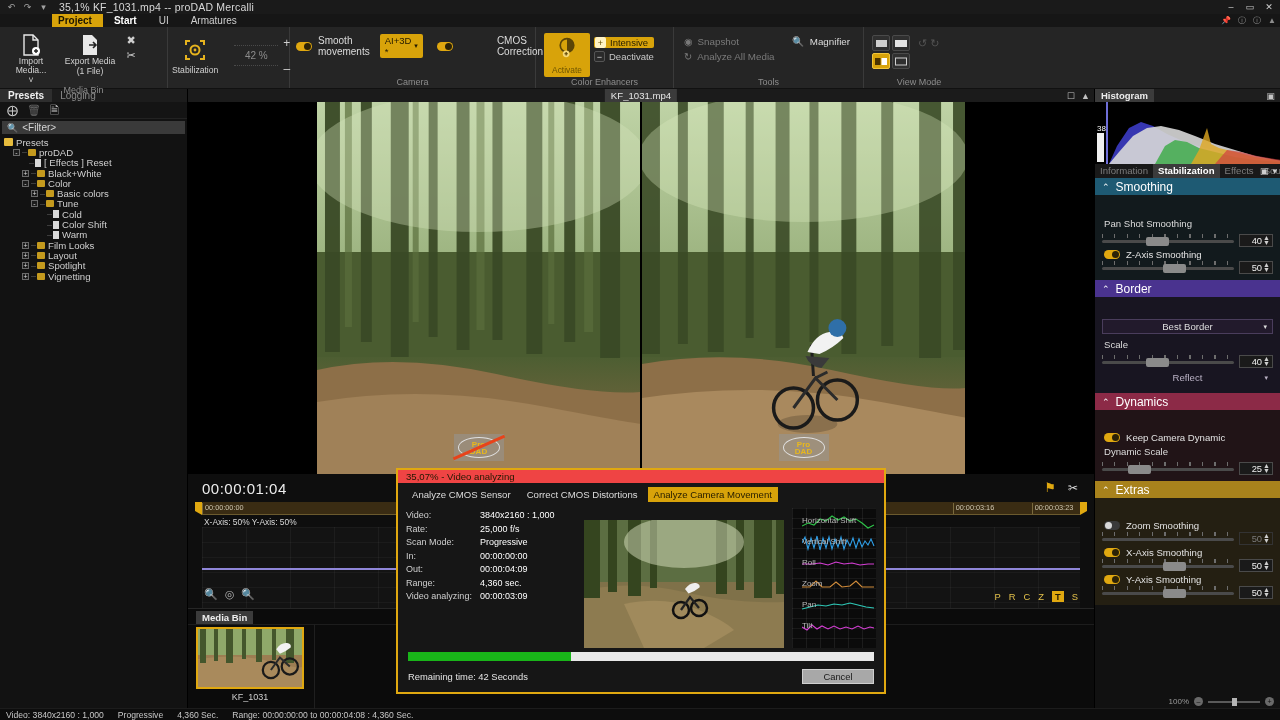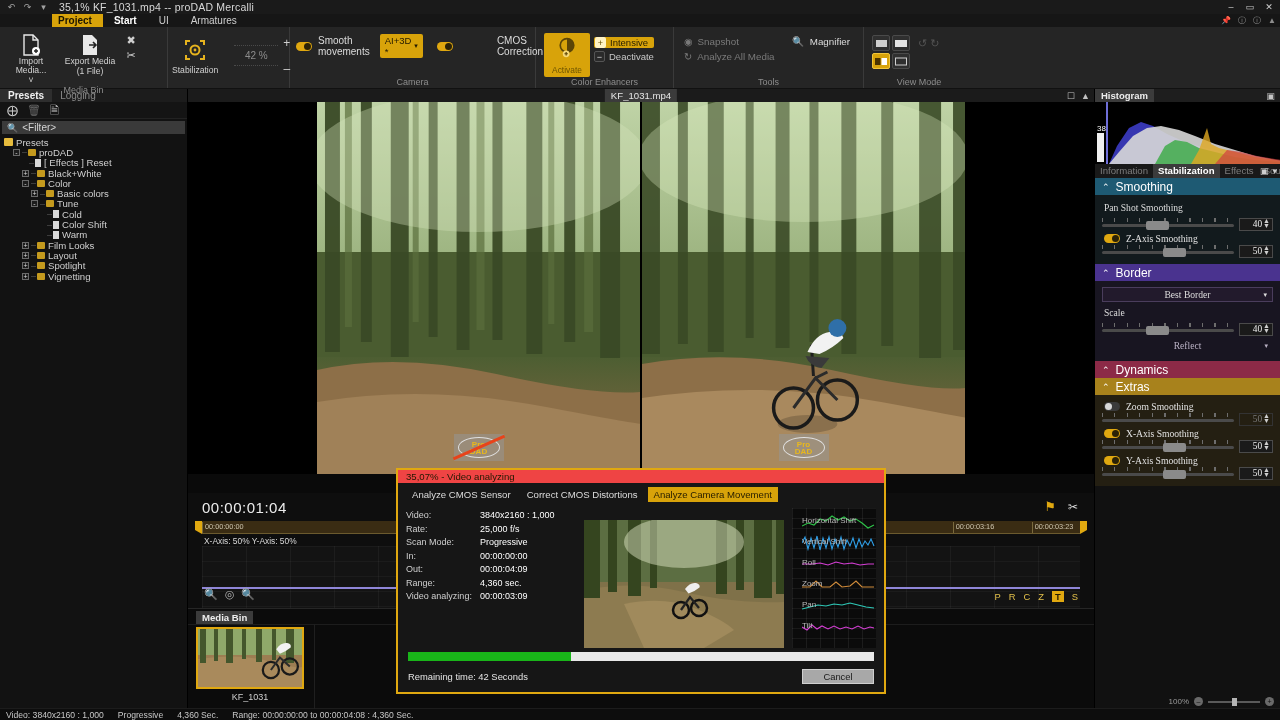--- a/index.html
+++ b/index.html
@@ -97,21 +97,21 @@
   .preview{height:372px;background:#000;display:flex;justify-content:center;}
   .pvwrap{width:648px;display:flex;position:relative;}
   .pv{flex:1;position:relative;overflow:hidden;}
   .pv.left{border-right:2px solid #000;}
   .wm{position:absolute;bottom:13px;left:50%;transform:translateX(-50%);width:50px;height:27px;background:rgba(150,150,150,.55);display:flex;align-items:center;justify-content:center;}
   .wm-el{width:42px;height:21px;border:1.5px solid #e0e0e0;border-radius:50%;display:flex;align-items:center;justify-content:center;}
   .wm-tx{font-size:8px;font-weight:bold;color:#e8b81c;line-height:7px;text-align:center;}
   .wm-slash{position:absolute;width:56px;height:3px;background:#e8431a;transform:rotate(-24deg);}
 
   
-  .tl{flex:1;background:#0e0e0e;position:relative;display:flex;flex-direction:column;margin-top:19px;}
+  .tl{flex:1;background:#0e0e0e;position:relative;display:flex;flex-direction:column;}
   .tl-top{height:28px;display:flex;align-items:center;padding-left:14px;position:relative;}
   .tl-time{font-size:15px;color:#ececec;letter-spacing:.5px;}
   .tl-icons{position:absolute;right:16px;top:6px;display:flex;gap:12px;align-items:center;}
   .tl-ruler{height:13px;background:#3a2c13;display:flex;align-items:center;position:relative;margin:0 14px 0 14px;border-bottom:1px solid #6b5a2e;}
   .tl-tick{position:absolute;top:1px;font-size:7.3px;color:#cfc6b0;padding-left:2px;border-left:1px solid #7a6a3e;height:11px;}
   .tl-handle{position:absolute;top:0;width:7px;height:13px;background:#e0a810;}
   .tl-handle.l{left:-7px;clip-path:polygon(0 0,100% 0,100% 100%,0 70%);}
   .tl-handle.r{right:-7px;clip-path:polygon(0 0,100% 0,100% 70%,0 100%);}
   .tl-axis{font-size:8.4px;color:#d8d8d8;padding:2px 0 0 16px;}
   .tl-track{flex:1;margin:0 14px;position:relative;background:#131313;}
@@ -141,21 +141,21 @@
   .hist{height:62px;background:#000;position:relative;margin:0;}
   .hist-lab{position:absolute;left:2px;top:22px;font-size:8px;color:#fff;background:#000;z-index:3;}
   .hist-bar{position:absolute;left:2px;top:28px;width:7px;height:32px;background:#f0f0f0;z-index:2;}
   .hist-cur{position:absolute;left:11px;top:0;width:1.5px;height:100%;background:#6f6fd8;z-index:2;}
   .rp-tabs{height:14px;background:#191919;display:flex;align-items:center;position:relative;}
   .rp-tab{font-size:9.6px;color:#7d7d7d;padding:0 5px;line-height:14px;}
   .rp-tab.act{background:#3b3b3b;color:#fff;font-weight:bold;}
   .rp-tabs .ic{position:absolute;right:3px;display:flex;gap:4px;color:#cfcfcf;font-size:9px;}
   .sec-hd{height:17px;display:flex;align-items:center;gap:6px;padding-left:7px;font-size:12px;color:#fff;}
   .sec-hd .ca{font-size:9px;}
-  .sec-body{padding:4px 7px 6px 7px;font-family:Liberation Serif, serif;}
+  .sec-body{padding:20px 7px 6px 7px;}
   .sec-lbl{font-size:9.6px;color:#ddd;padding:3px 0 4px 2px;}
   .sl-row{display:flex;align-items:center;gap:5px;}
   .sl{flex:1;position:relative;height:14px;}
   .sl-ticks{position:absolute;top:1px;left:0;right:0;height:4px;
     background-image:repeating-linear-gradient(to right,#6d6d6d 0 1px,transparent 1px 12.5px);}
   .sl-tr{position:absolute;top:7px;left:0;right:0;height:3px;background:#4a4a4a;border-radius:2px;}
   .sl-th{position:absolute;top:4px;width:23px;height:9px;background:#8a8a8a;border-radius:2px;}
   .numbox{width:34px;height:13px;background:#1a1a1a;border:1px solid #4a4a4a;display:flex;align-items:center;justify-content:flex-end;padding-right:2px;font-size:9.4px;color:#eee;}
   .spinarr{font-size:7px;color:#cfcfcf;display:flex;flex-direction:column;line-height:5px;margin-left:1px;}
   .numbox.dim{border-color:#333;color:#7a7a7a;background:transparent;}
@@ -746,20 +746,35 @@
             </div>
             <div class="rp-combo flat">
               <span>Reflect</span>
               <span class="car">▾</span>
             </div>
           </div>
           <div class="sec-hd" style="background: rgb(140, 42, 71);">
             <span class="ca">⌃</span>
             <span>Dynamics</span>
           </div>
+          <div class="sec-body" style="background: rgba(140, 42, 71, 0.133);">
+            <div class="tg-row">
+              <span class="toggle"></span>
+              <span class="t">Keep Camera Dynamic</span>
+            </div>
+            <div class="sec-lbl">Dynamic Scale</div>
+            <div class="sl-row">
+              <span class="sl">
+                <span class="sl-ticks"></span>
+                <span class="sl-tr"></span>
+                <span class="sl-th" style="left:20%"></span>
+              </span>
+              <span class="numbox">25<span class="spinarr">▲<br>▼</span></span>
+            </div>
+          </div>
           <div class="sec-hd" style="background: rgb(168, 130, 28);">
             <span class="ca">⌃</span>
             <span>Extras</span>
           </div>
           <div class="sec-body" style="background: rgba(168, 130, 28, 0.133);">
             <div class="tg-row">
               <span class="toggle off"></span>
               <span class="t">Zoom Smoothing</span>
             </div>
             <div class="sl-row">

